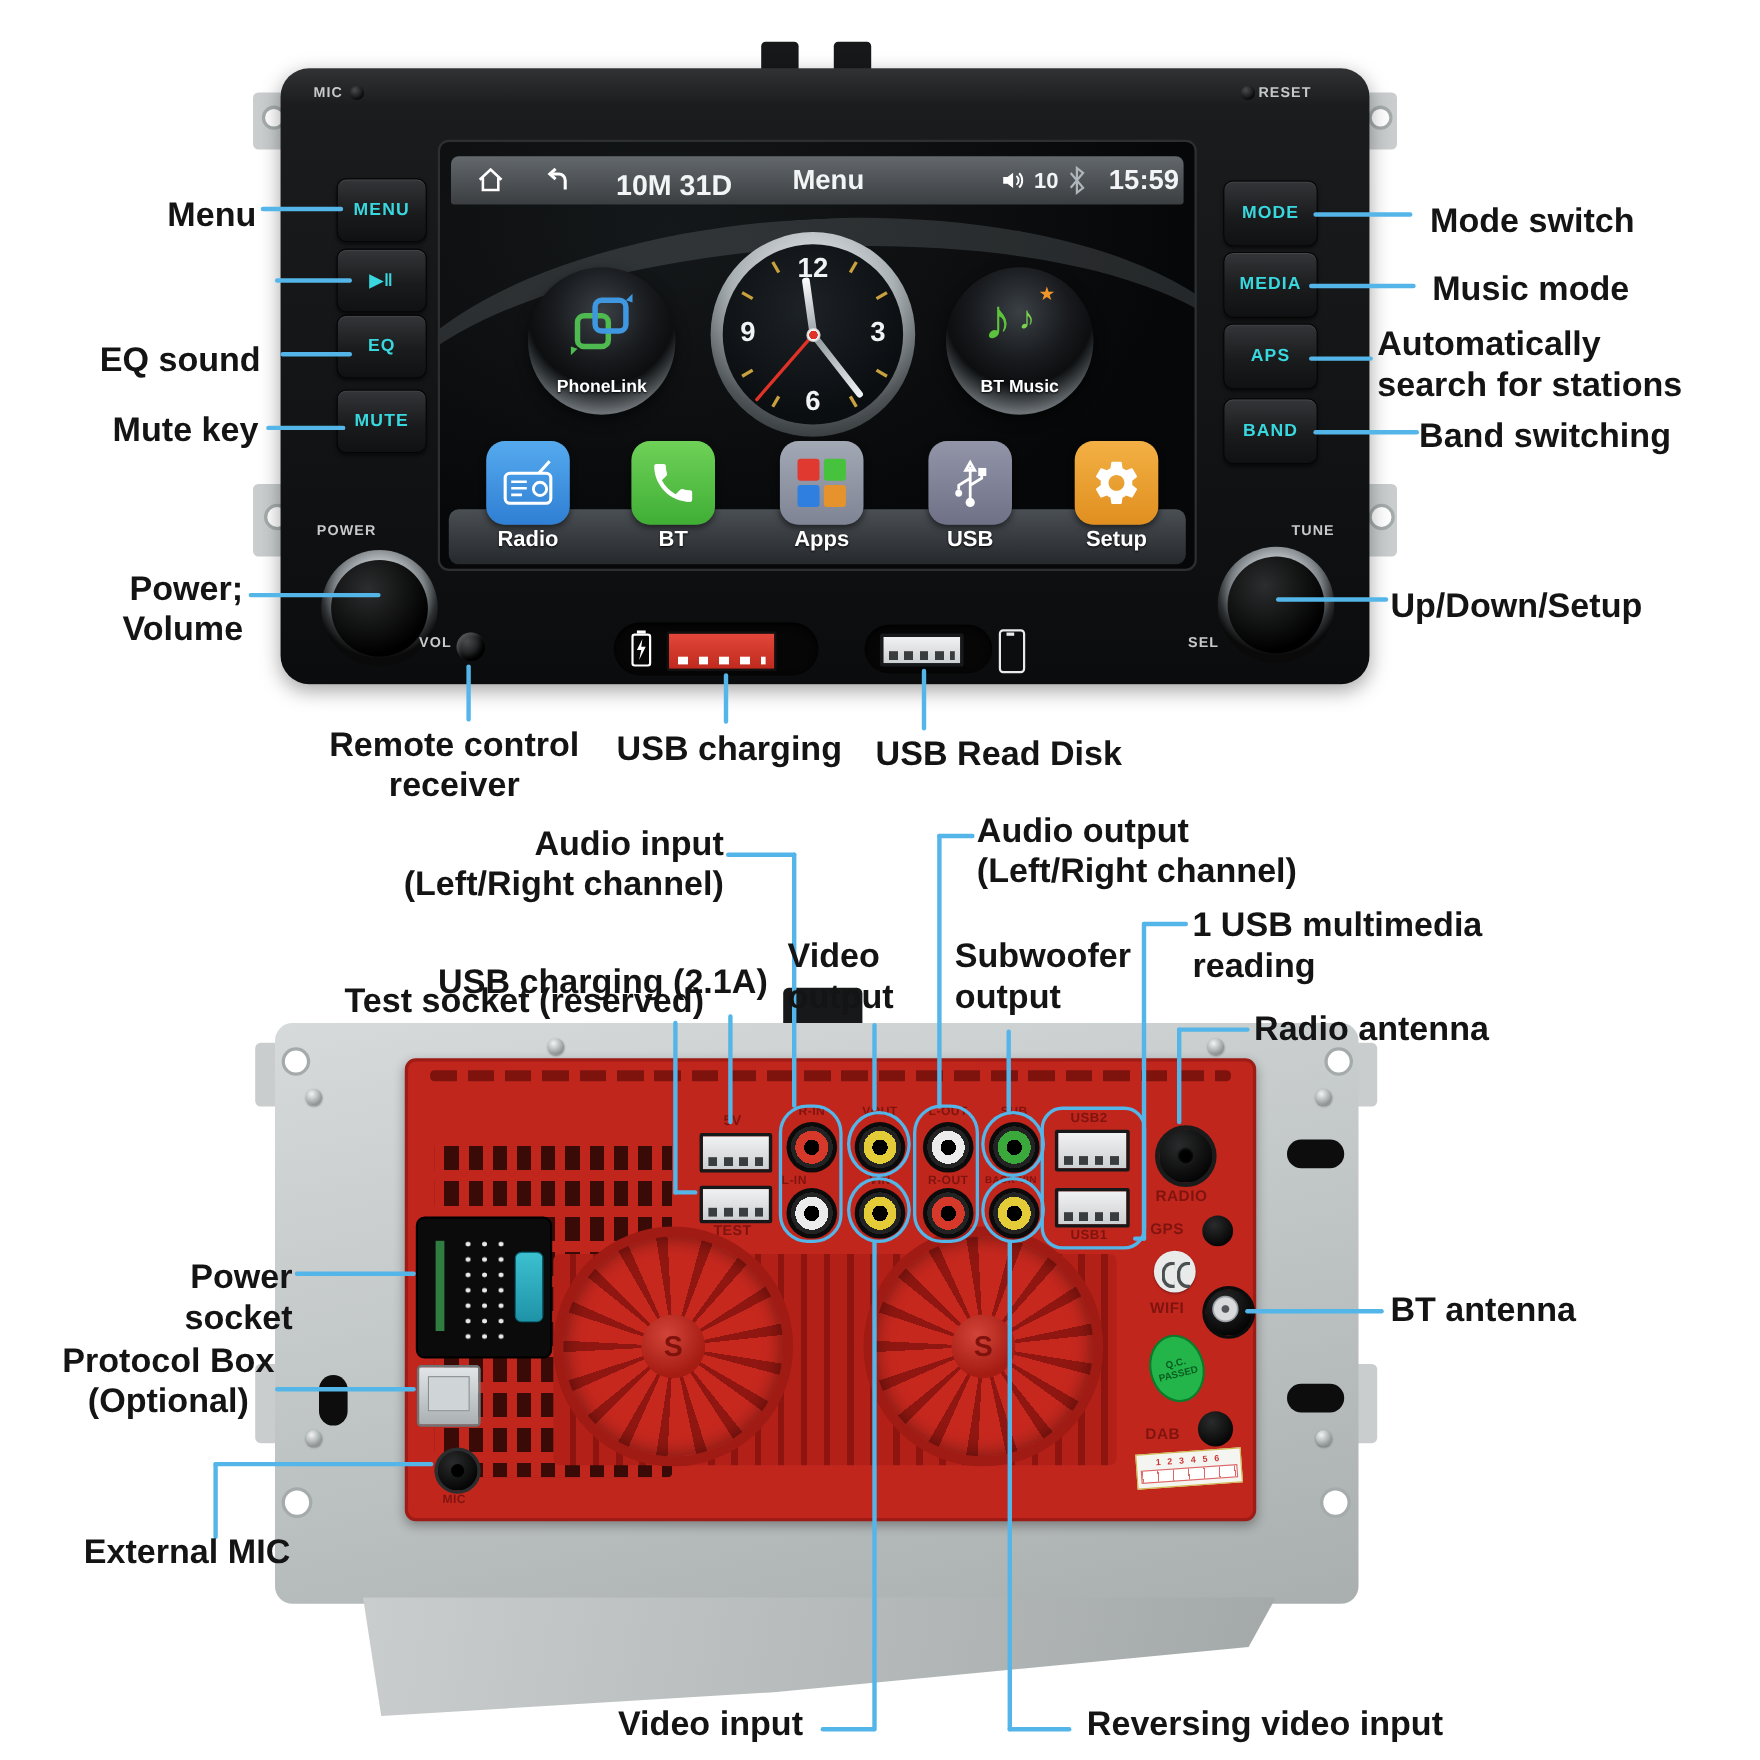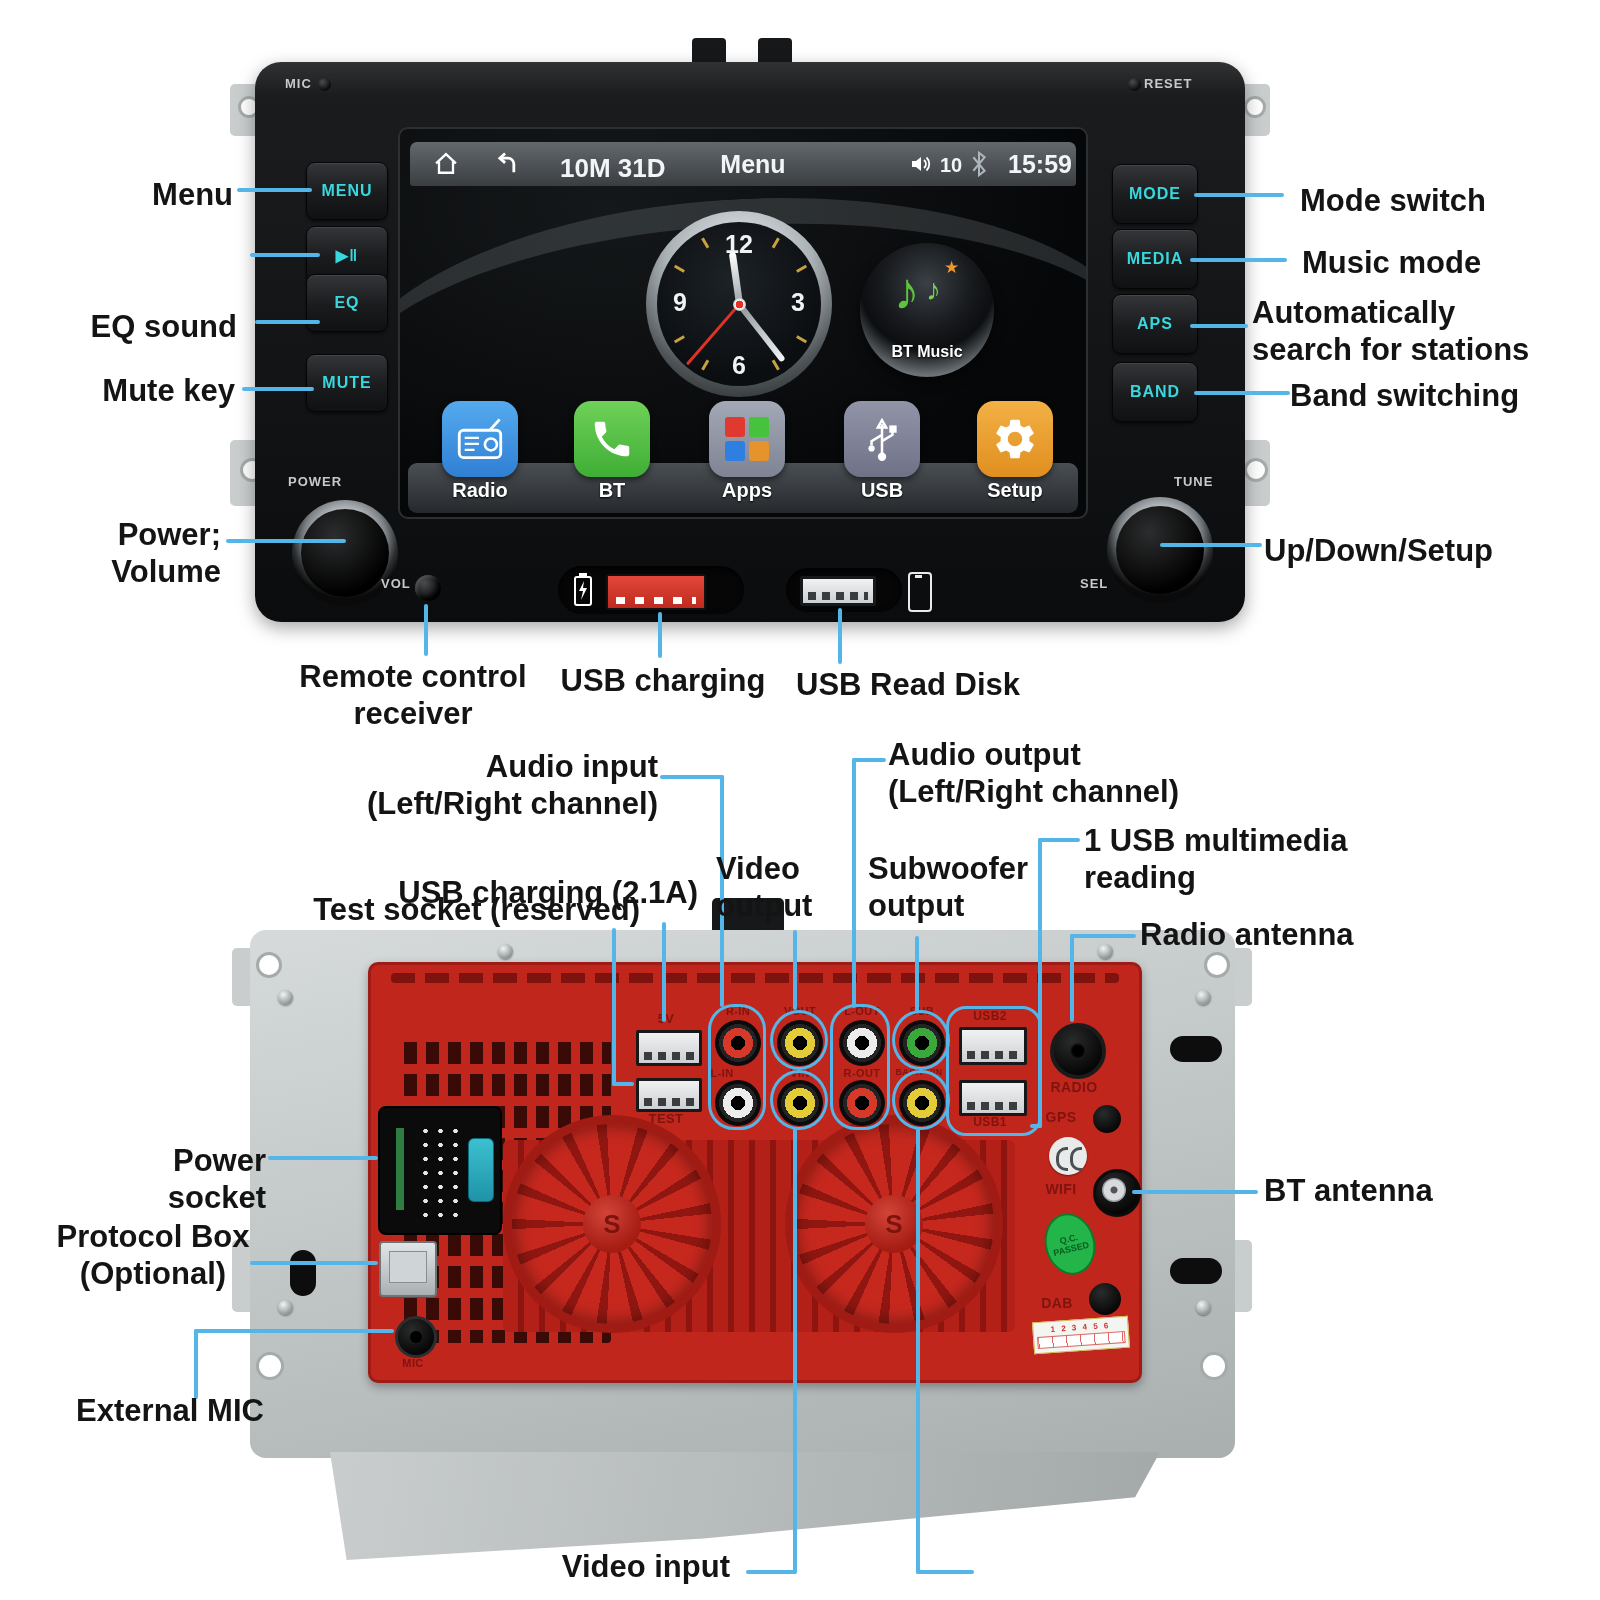--- a/index.html
+++ b/index.html
@@ -67,21 +67,21 @@
   <div class="abs" style="left:758px;top:38px;width:34px;height:28px;background:#17181a;border-radius:4px"></div>
 
   <div class="device" style="left:255px;top:62px;width:990px;height:560px">
     <span class="paneltxt" style="left:30px;top:14px">MIC</span>
     <div class="pinhole" style="left:63px;top:16px;width:13px;height:13px"></div>
     <div class="pinhole" style="left:873px;top:16px;width:13px;height:13px"></div>
     <span class="paneltxt" style="left:889px;top:14px">RESET</span>
 
     <div class="btn" style="left:51px;top:100px;width:80px;height:56px">MENU</div>
     <div class="btn" style="left:51px;top:164px;width:80px;height:56px">▶‖</div>
-    <div class="btn" style="left:51px;top:212px;width:80px;height:56px">EQ</div>
+    <div class="btn" style="left:51px;top:224px;width:80px;height:56px">EQ</div>
     <div class="btn" style="left:51px;top:292px;width:80px;height:56px">MUTE</div>
 
     <div class="btn" style="left:857px;top:102px;width:84px;height:58px">MODE</div>
     <div class="btn" style="left:857px;top:167px;width:84px;height:58px">MEDIA</div>
     <div class="btn" style="left:857px;top:232px;width:84px;height:58px">APS</div>
     <div class="btn" style="left:857px;top:300px;width:84px;height:58px">BAND</div>
 
     <div class="screen" style="left:143px;top:65px;width:686px;height:388px">
       <div class="statusbar">
         <span class="abs" style="left:22px;top:8px">
@@ -107,20 +107,31 @@
         <span class="abs" style="left:560px;top:8px">
           <svg width="18" height="28" viewBox="0 0 16 24">
               <path d="M3 6 L13 18 L8 22 V2 L13 6 L3 18" fill="none" stroke="#aeb6bc" stroke-width="1.8"></path>
             </svg>
         </span>
         <span class="stxt" style="left:598px;top:8px;font-size:25px">15:59</span>
       </div>
 
       <div class="swoosh"></div>
 
+      <div class="gauge" style="left:80px;top:114px;width:134px;height:134px">
+        <span class="abs" style="left:37px;top:22px">
+          <svg width="60" height="60" viewBox="0 0 60 60">
+            <rect x="8" y="22" width="28" height="28" rx="6" fill="none" stroke="#4fba4f" stroke-width="5"></rect>
+            <rect x="24" y="8" width="28" height="28" rx="6" fill="none" stroke="#3f97e0" stroke-width="5"></rect>
+            <path d="M52 8 l6 -6 v8 z" fill="#3f97e0"></path>
+              <path d="M8 52 l-6 6 v-8 z" fill="#4fba4f"></path>
+          </svg>
+        </span>
+        <span class="gaugelabel" style="bottom:16px">PhoneLink</span>
+      </div>
 
       <div class="cring" style="left:246px;top:82px;width:186px;height:186px">
         <div class="clockface">
           <div class="tick" style="transform:rotate(30deg) translateY(-76px)"></div>
           <div class="tick" style="transform:rotate(60deg) translateY(-76px)"></div>
           <div class="tick" style="transform:rotate(120deg) translateY(-76px)"></div>
           <div class="tick" style="transform:rotate(150deg) translateY(-76px)"></div>
           <div class="tick" style="transform:rotate(210deg) translateY(-76px)"></div>
           <div class="tick" style="transform:rotate(240deg) translateY(-76px)"></div>
           <div class="tick" style="transform:rotate(300deg) translateY(-76px)"></div>
@@ -411,14 +422,15 @@
 output</div>
   <div class="callout" style="left:1084px;top:822px">1 USB multimedia
 reading</div>
   <div class="callout" style="left:1140px;top:916px">Radio antenna</div>
   <div class="callout ra" style="left:68px;top:1142px;width:198px">Power socket</div>
   <div class="callout ce" style="left:56px;top:1218px;width:194px">Protocol Box
 (Optional)</div>
   <div class="callout ce" style="left:76px;top:1392px;width:188px">External MIC</div>
   <div class="callout" style="left:1264px;top:1172px">BT antenna</div>
   <div class="callout ra" style="left:554px;top:1548px;width:176px">Video input</div>
+  <div class="callout" style="left:988px;top:1548px">Reversing video input</div>
 
 </div>
 
 </body></html>

